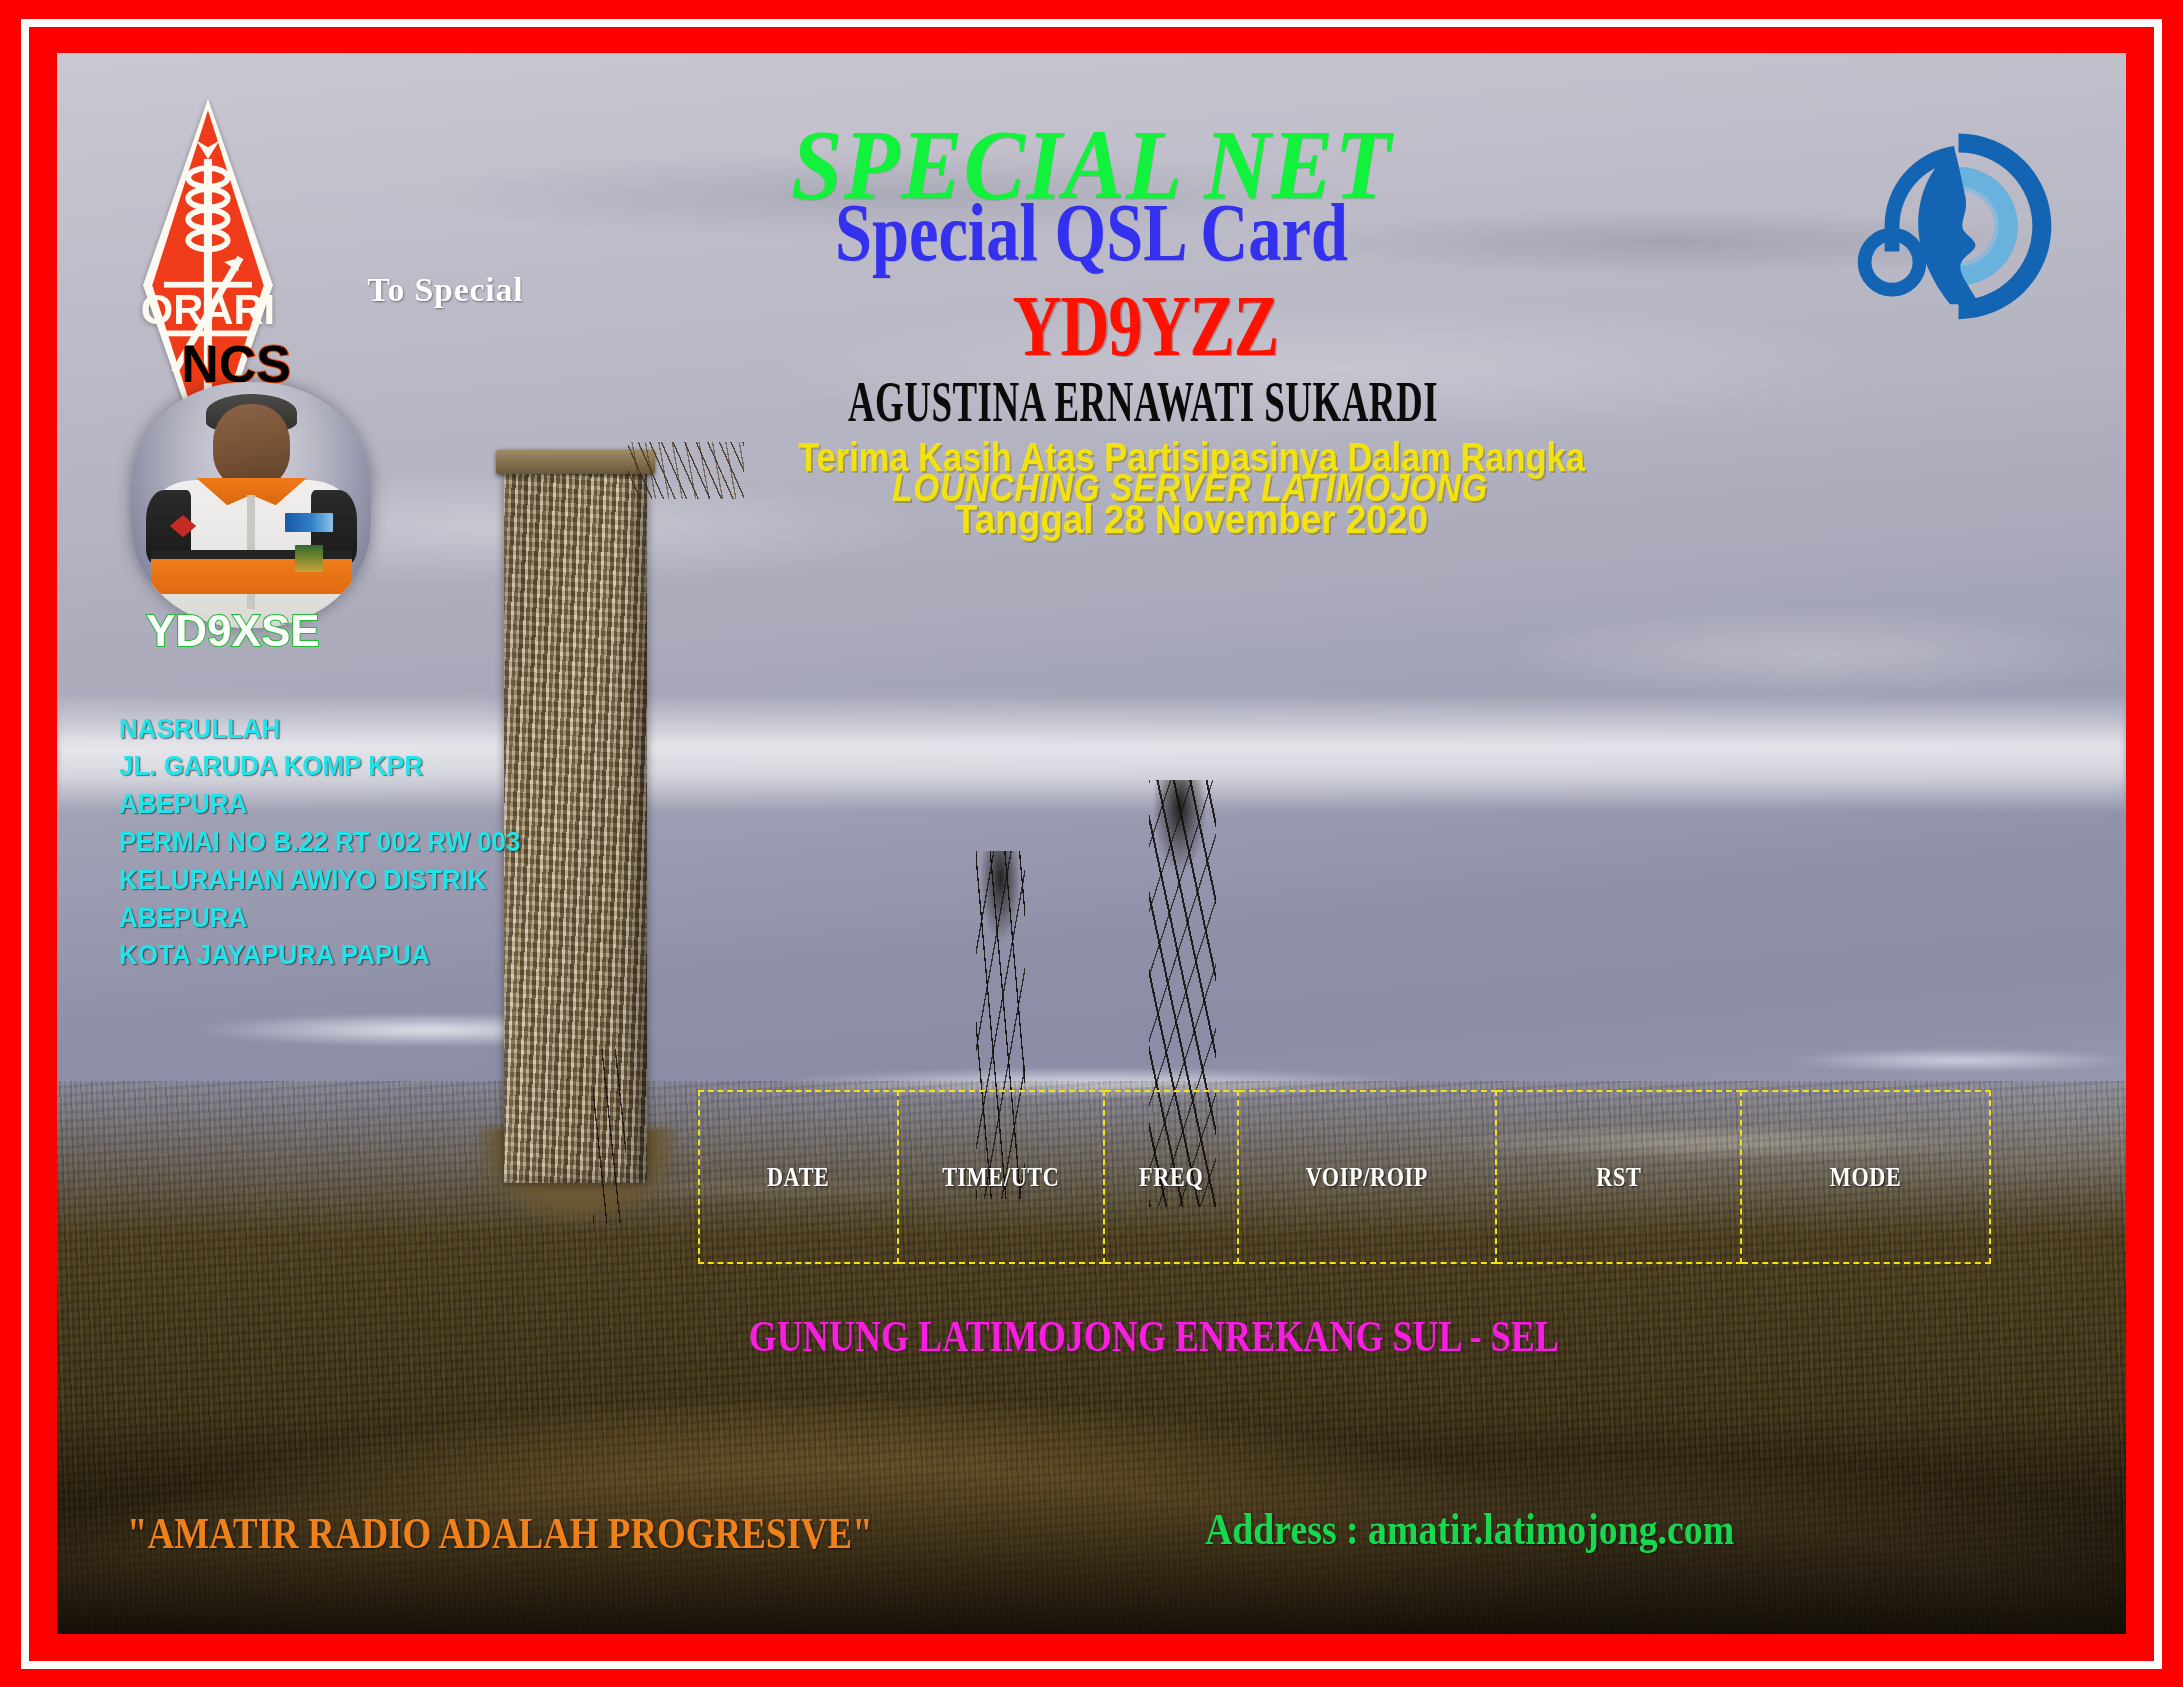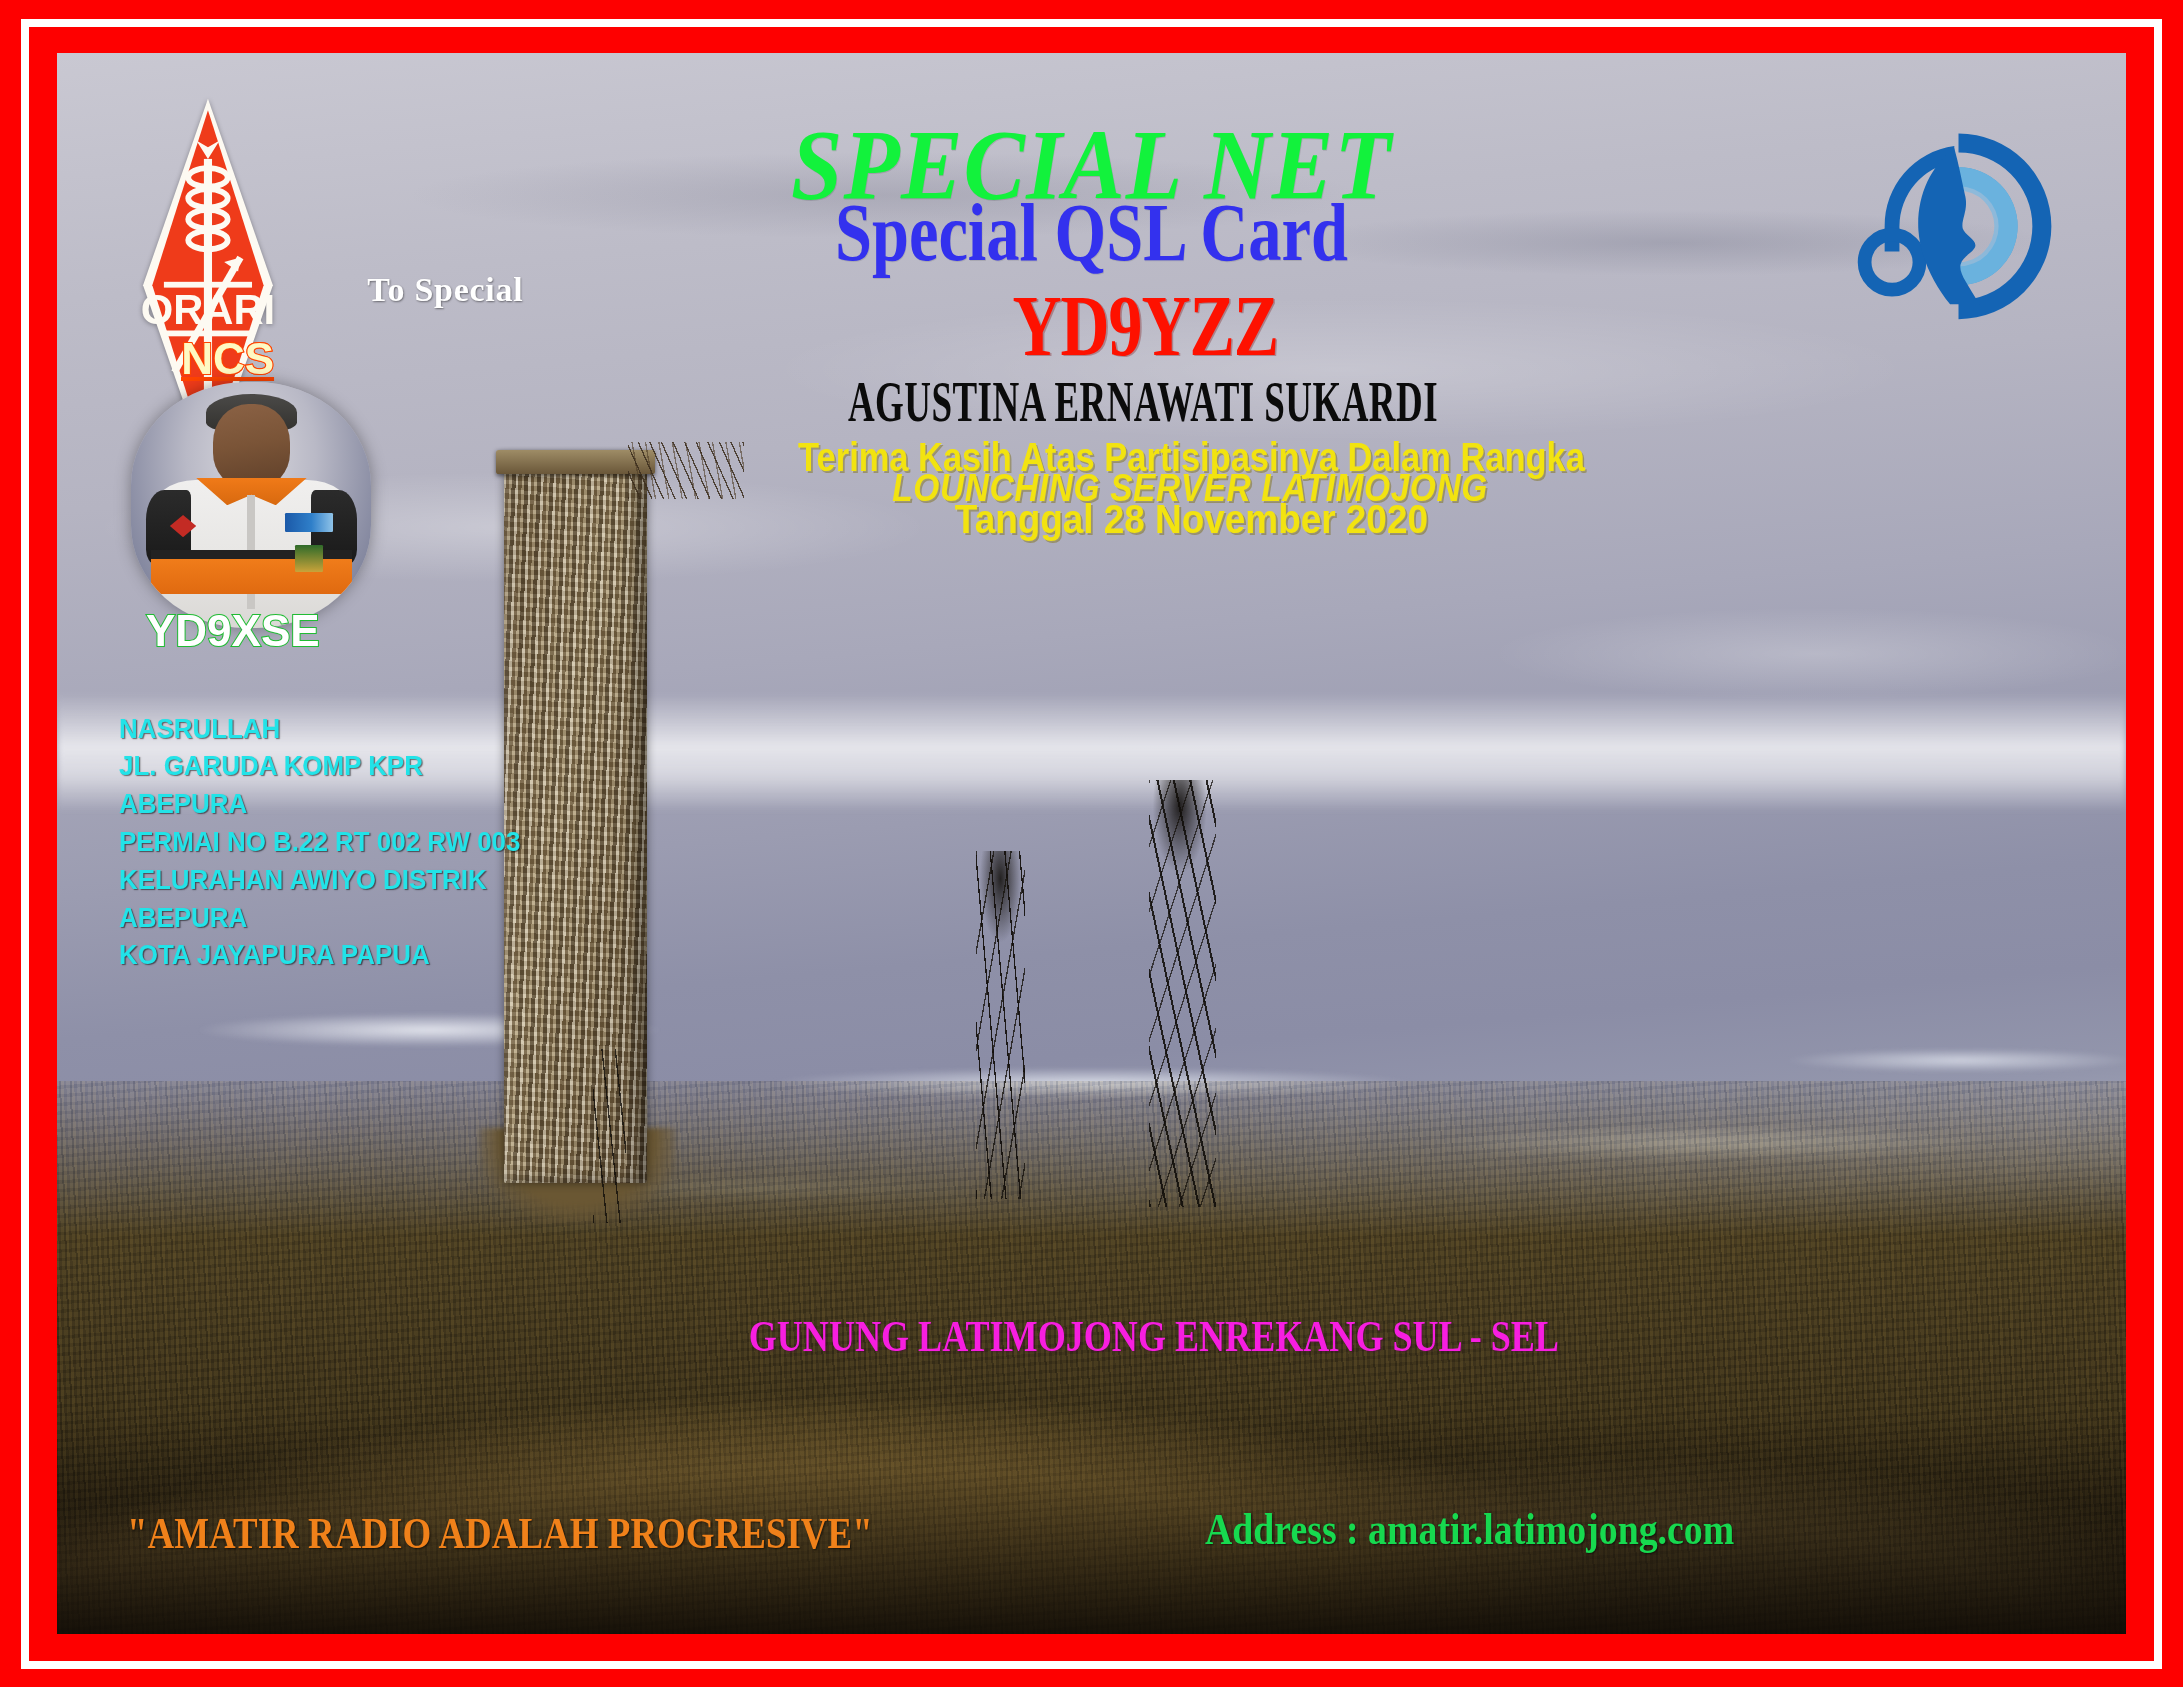--- a/index.html
+++ b/index.html
@@ -145,24 +145,24 @@
   .yel{position:absolute;left:0;right:0;text-align:center;color:#f2e310;
        font-weight:bold;white-space:nowrap;line-height:1;
        font-family:"Liberation Sans",sans-serif;
        text-shadow:2px 2px 0 rgba(120,105,10,.45), 0.7px 0.7px 0 rgba(255,255,255,.18);}
   #thanks{top:24.3%;font-size:41px;transform:scaleX(.84) translateX(119px);}
   #launch{top:26.3%;font-size:38px;font-style:italic;letter-spacing:0.7px;
           transform:scaleX(.88) translateX(112px);}
   #tanggal{top:28.2%;font-size:41px;transform:scaleX(.90) translateX(111px);}
 
   
-  #ncs-label{position:absolute;left:6.0%;top:17.8%;font-size:44px;font-weight:bold;
-      color:#fef9c3;font-family:"Liberation Sans",sans-serif;
+  #ncs-label{position:absolute;left:6.0%;top:17.8%;font-size:52px;font-weight:bold;
+      color:#000000;font-family:"Liberation Sans",sans-serif;
       -webkit-text-stroke:2px #ff4400;paint-order:stroke fill;
-      text-shadow:0 0 1.3px #ff5500;text-decoration:underline;}
+      text-shadow:0 0 1.3px #ff5500;}
   #op-photo{position:absolute;left:3.6%;top:20.8%;width:11.6%;height:15.6%;
       border-radius:48%/42%;overflow:hidden;
       background:radial-gradient(ellipse at 50% 30%,#d8d7dd 0%,#b9b9c6 38%,#8d90a6 72%,#6a708c 100%);
       box-shadow:0 0 16px rgba(0,0,0,.35);}
   .op{position:absolute;}
   #op-head{left:34%;top:9%;width:32%;height:34%;border-radius:46% 46% 42% 42%;
       background:linear-gradient(170deg,#8b6245 0%,#7a5437 48%,#5e3f29 100%);}
   #op-hair{left:31%;top:5%;width:38%;height:15%;border-radius:50% 50% 24% 24%;
       background:linear-gradient(180deg,#4b4a48,#33322f);}
   #op-body{left:8%;top:40%;width:84%;height:62%;border-radius:22% 22% 8% 8%;
@@ -327,20 +327,28 @@
          <div>JL. GARUDA KOMP KPR</div>
          <div>ABEPURA</div>
          <div>PERMAI NO B.22 RT 002 RW 003</div>
          <div>KELURAHAN AWIYO DISTRIK</div>
          <div>ABEPURA</div>
          <div>KOTA JAYAPURA PAPUA</div>
        </div>
 
        <table id="qso-table">
          <tbody>
+                <tr class="head">
+           <td class="c-date"><span>DATE</span></td>
+           <td class="c-time"><span>TIME/UTC</span></td>
+           <td class="c-freq"><span>FREQ</span></td>
+           <td class="c-voip"><span>VOIP/ROIP</span></td>
+           <td class="c-rst"><span>RST</span></td>
+           <td class="c-mode"><span>MODE</span></td>
+         </tr>
        </tbody>
             </table>
 
        <div id="location">GUNUNG LATIMOJONG ENREKANG SUL - SEL</div>
        <div id="motto">"AMATIR  RADIO ADALAH PROGRESIVE"</div>
        <div id="addr-url">Address  : amatir.latimojong.com</div>
 
      </div>
    </div>
   </div>

